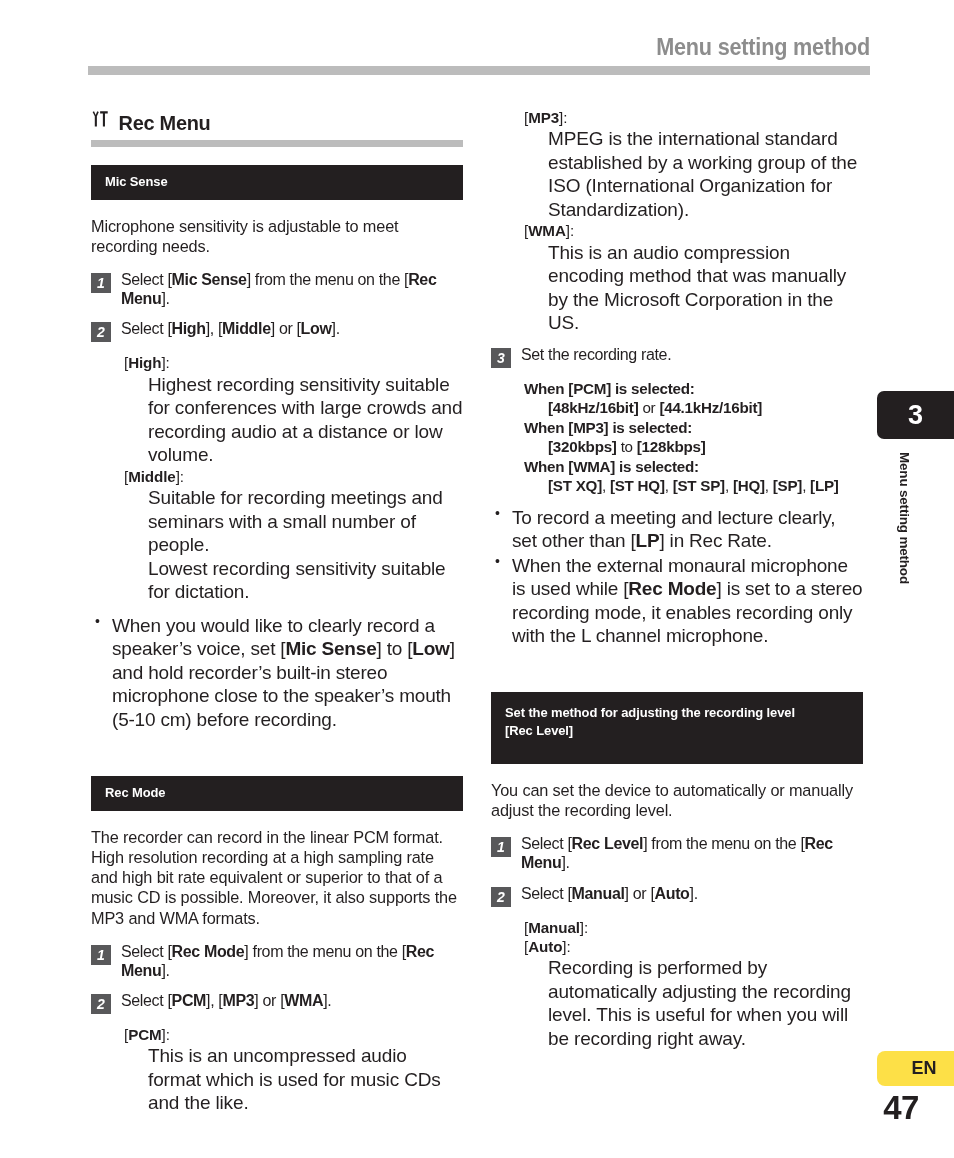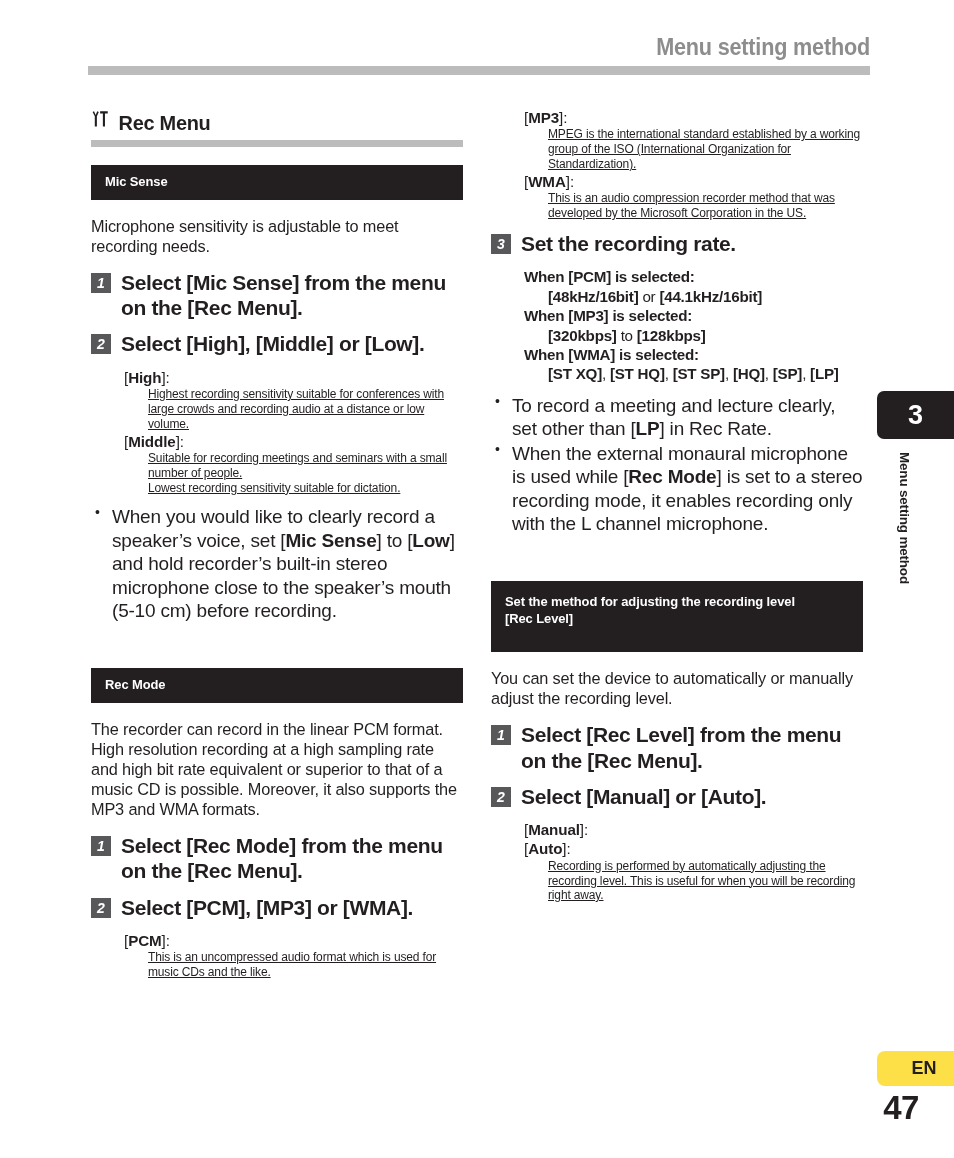--- a/index.html
+++ b/index.html
@@ -112,39 +112,38 @@
     color: #ffffff;
     font-weight: bold;
     font-style: italic;
     font-size: 14px;
     line-height: 20px;
     text-align: center;
     margin-right: 10px;
     margin-top: 3px;
   }
   .step-text {
-    font-size: 21px;
-    font-weight: bold;
+    font-size: 16px;
+    font-weight: normal;
     line-height: 1.2;
     letter-spacing: -0.35px;
   }
 
   
   .defterm {
     font-size: 15.2px;
     line-height: 1.27;
     margin: 0 0 0 33px;
     letter-spacing: -0.1px;
   }
   .defbody {
-    font-size: 12px;
+    font-size: 19px;
     line-height: 1.24;
     margin: 0 0 0 57px;
     letter-spacing: -0.15px;
-    text-decoration: underline;
   }
   .defterm b, .defbody b { font-weight: bold; }
 
   
   .subbold {
     font-size: 15.2px;
     font-weight: bold;
     line-height: 1.28;
     margin: 0 0 0 33px;
     letter-spacing: -0.25px;
@@ -310,21 +309,21 @@
 
   <div class="defterm">[<b>PCM</b>]:</div>
   <div class="defbody">This is an uncompressed audio format which is used for music CDs and the like.</div>
 </div>
 
 <div class="col col-right">
 
   <div class="defterm">[<b>MP3</b>]:</div>
   <div class="defbody">MPEG is the international standard established by a working group of the ISO (International Organization for Standardization).</div>
   <div class="defterm">[<b>WMA</b>]:</div>
-  <div class="defbody">This is an audio compression recorder method that was developed by the Microsoft Corporation in the US.</div>
+  <div class="defbody">This is an audio compression encoding method that was manually by the Microsoft Corporation in the US.</div>
 
   <div class="gap-sm"></div>
 
   <div class="step">
     <div class="step-num">3</div>
     <div class="step-text">Set the recording rate.</div>
   </div>
 
   <div class="subbold">When [<b>PCM</b>] is selected:</div>
   <div class="subbold-ind">[<b>48kHz/16bit</b>] <span class="reg">or</span> [<b>44.1kHz/16bit</b>]</div>

